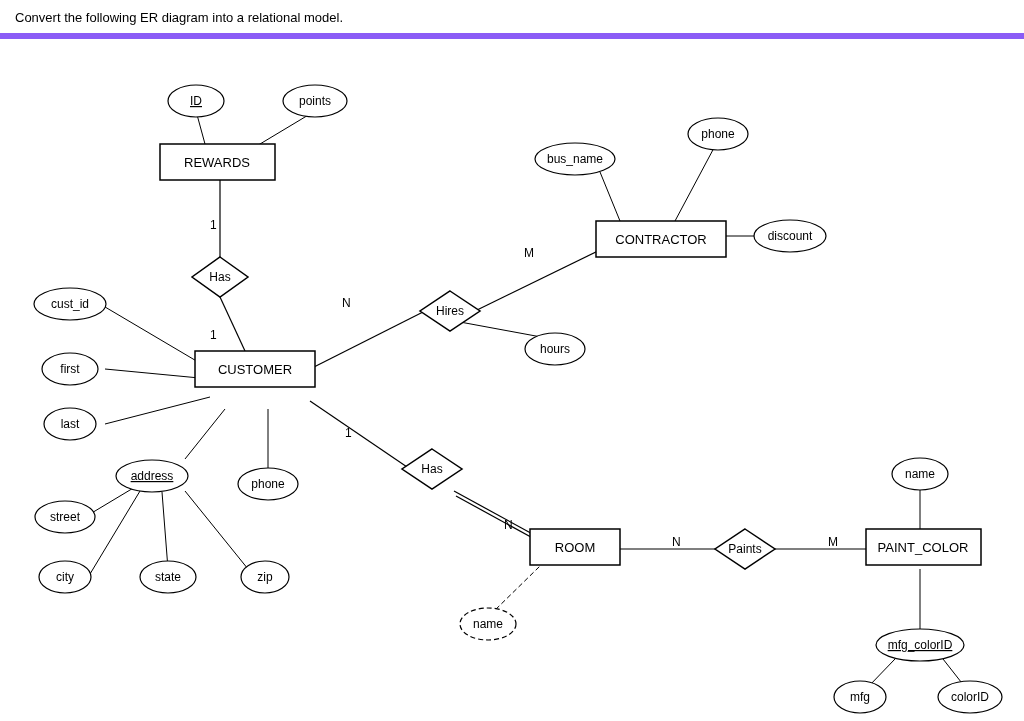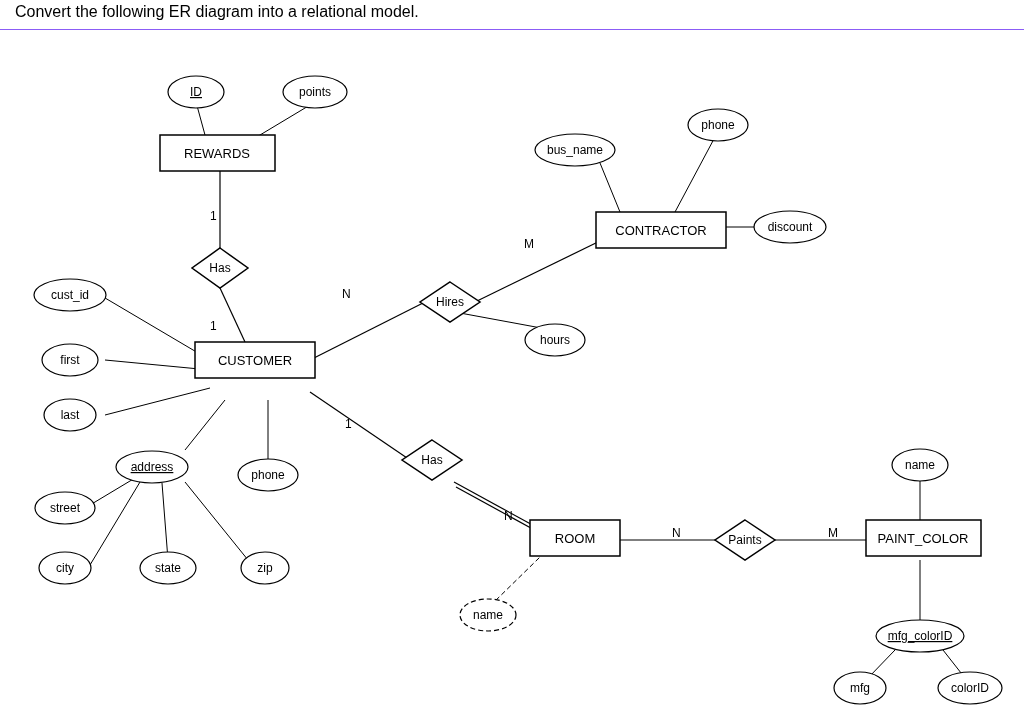--- a/index.html
+++ b/index.html
@@ -1,18 +1,18 @@
 <!DOCTYPE html>
 <html><head>
   <meta charset="utf-8">
   <style>
     * { margin: 0; padding: 0; box-sizing: border-box; }
     body { background: #fff; font-family: Arial, sans-serif; font-size: 13px; }
     .page { width: 1024px; height: 721px; position: relative; overflow: hidden; }
-    .title { padding: 3px 15px 8px 15px; font-size: 16px; border-bottom: 1px solid #8b5cf6; }
+    .title { padding: 10px 15px 8px 15px; font-size: 13px; border-bottom: 6px solid #8b5cf6; }
     .diagram { position: relative; width: 1024px; height: 680px; }
     svg { position: absolute; top: 0; left: 0; width: 100%; height: 100%; }
   </style>
 </head>
 <body>
 
 <div class="page">
   <div class="title">Convert the following ER diagram into a relational model.</div>
   <div class="diagram">
     <svg viewBox="0 0 1024 680" xmlns="http://www.w3.org/2000/svg">

